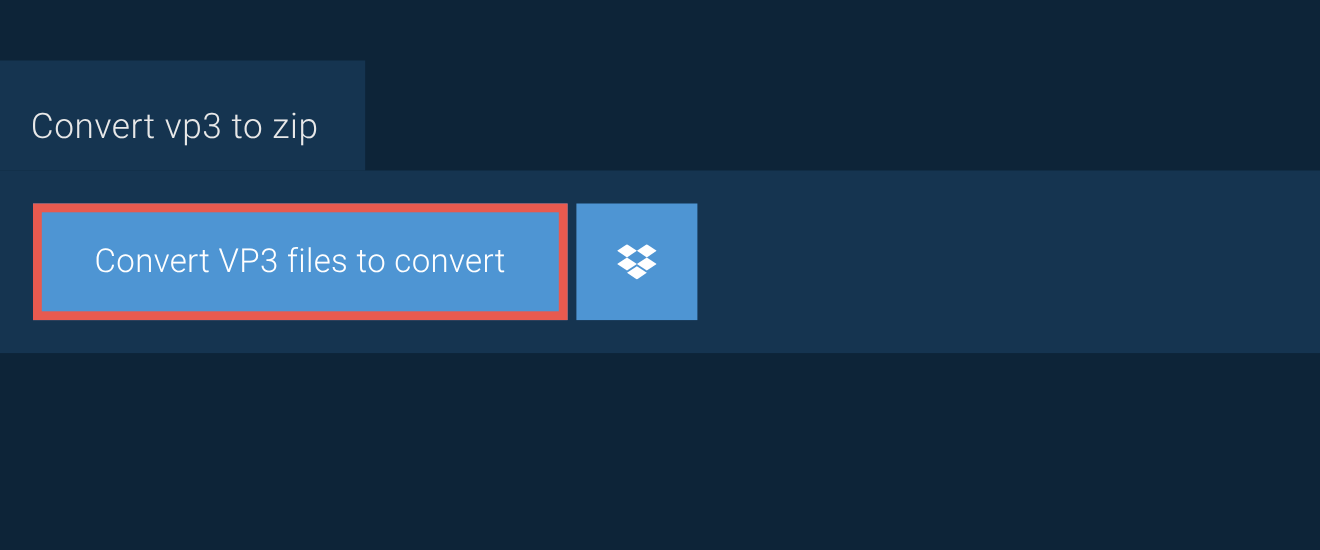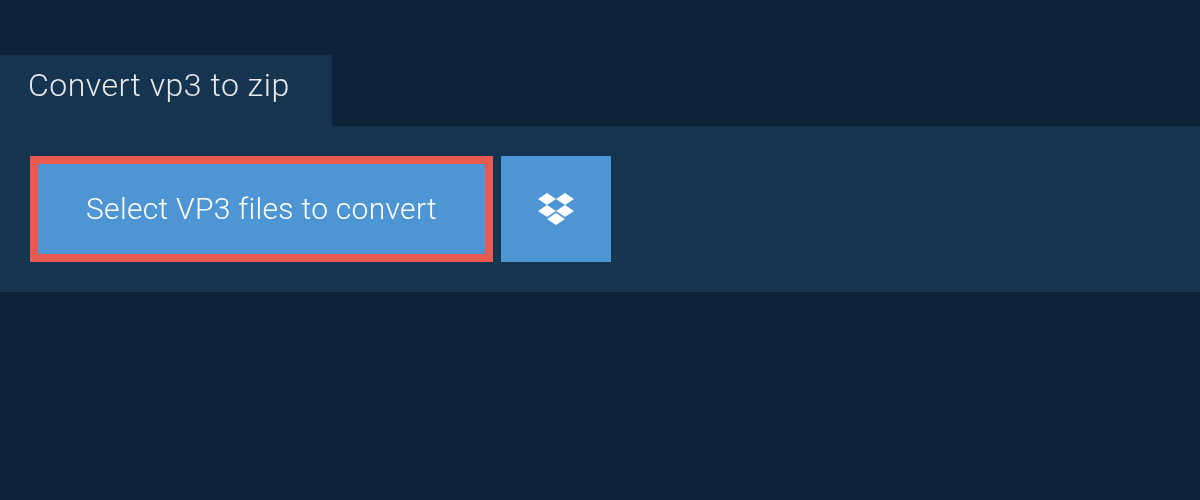--- a/index.html
+++ b/index.html
@@ -16,21 +16,21 @@
     }
     .tab-container {
       margin-top: 55px;
     }
     .tab {
       display: inline-block;
       background: #153450;
       color: #e8e8e8;
       font-size: 32px;
       font-weight: 300;
-      padding: 11px 42px 22px 28px;
+      padding: 40px 42px 22px 28px;
       letter-spacing: 0.5px;
     }
     .panel {
       background: #153450;
       padding: 30px 30px 30px 30px;
       width: 100%;
     }
     .button-row {
       display: flex;
       gap: 8px;
@@ -68,21 +68,21 @@
 
 <div class="tab-container">
   <div class="tab">
     <span>Convert vp3 to zip</span>
   </div>
 </div>
 
 <div class="panel">
   <div class="button-row">
     <div class="select-button">
-      <span>Select VP3 files to convert</span>
+      <span>Convert VP3 files to convert</span>
     </div>
     <div class="dropbox-button">
       <svg class="dropbox-icon" viewBox="0 0 36 32" fill="#ffffff">
         <path d="M9 0 L0 6 L9 12 L18 6 Z"></path>
         <path d="M27 0 L18 6 L27 12 L36 6 Z"></path>
         <path d="M0 18 L9 12 L18 18 L9 24 Z"></path>
         <path d="M18 18 L27 12 L36 18 L27 24 Z"></path>
         <path d="M9 26 L18 20 L27 26 L18 32 Z"></path>
       </svg>
     </div>

